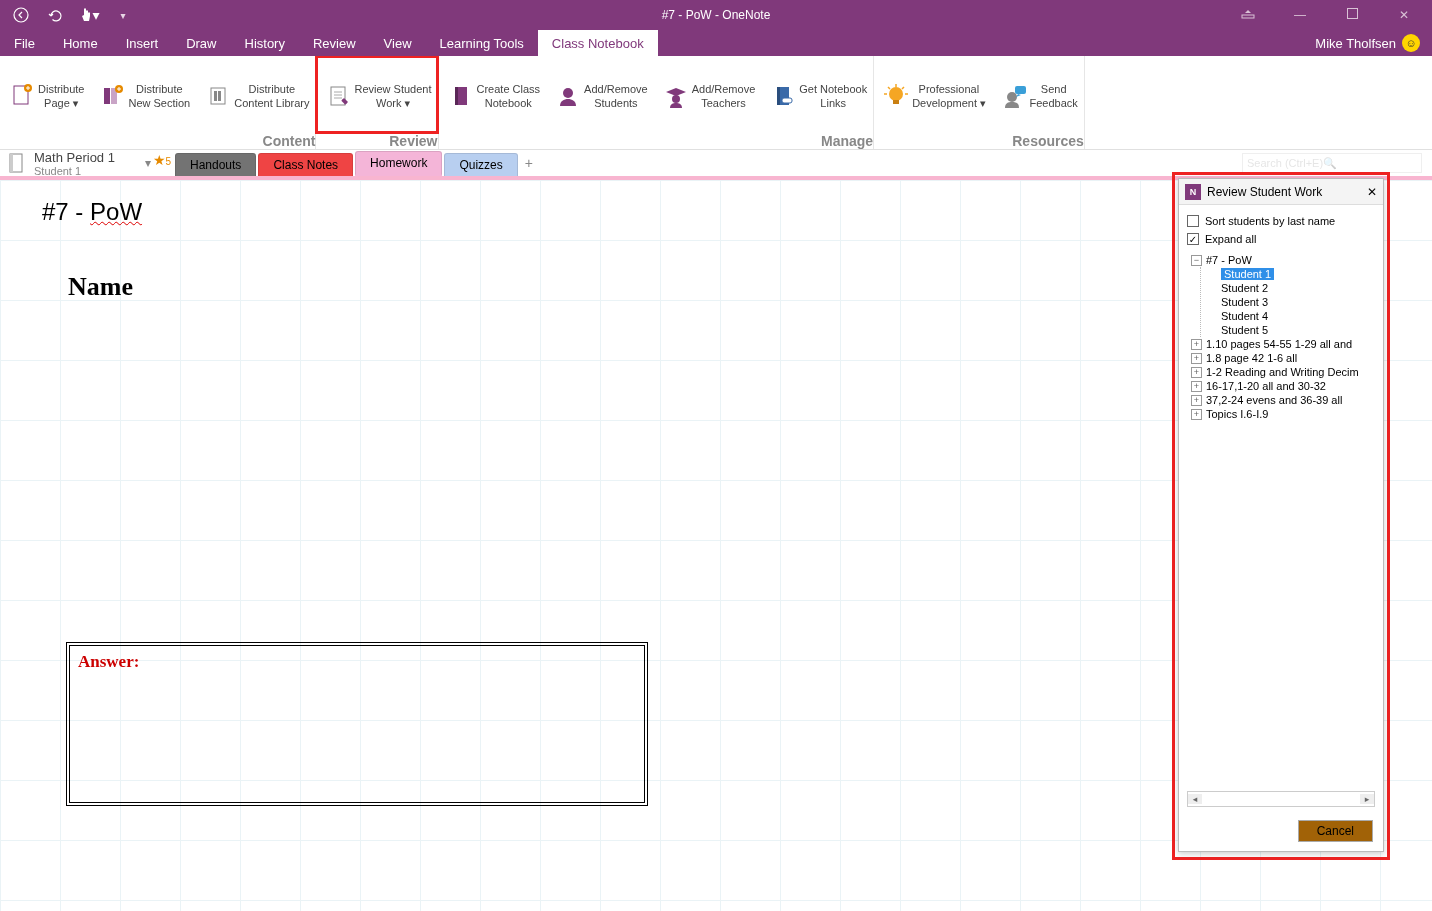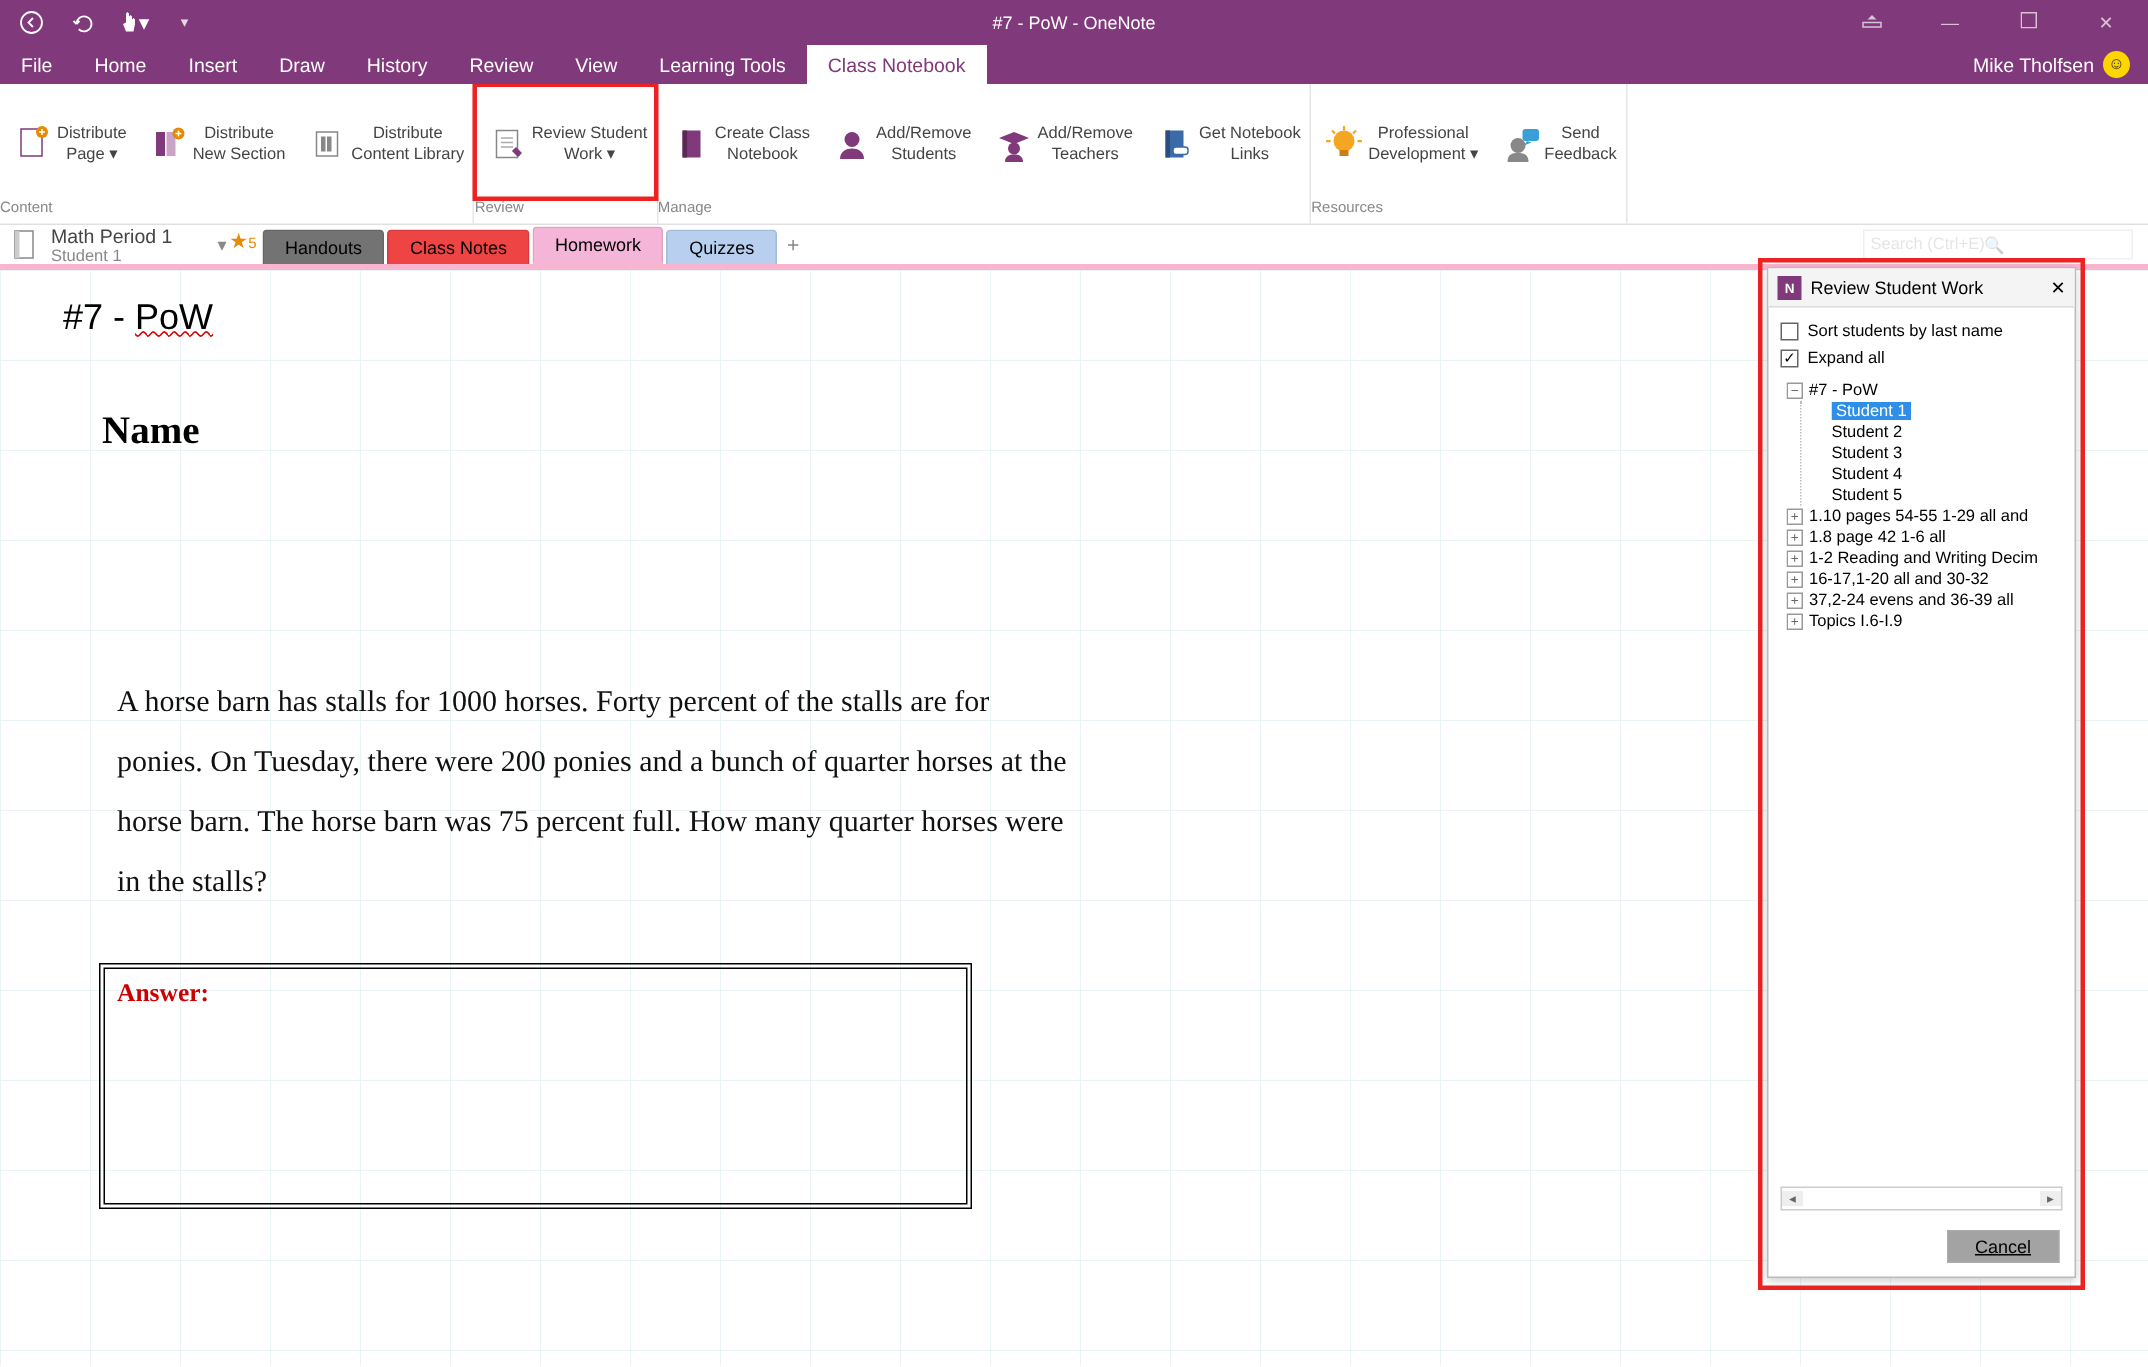--- a/index.html
+++ b/index.html
@@ -18,21 +18,21 @@
 .menutabs .mtab { padding: 0 14px; display: flex; align-items: center; cursor: default; }
 .menutabs .mtab.active { background: #fff; color: #80397B; }
 .menutabs .spacer { flex: 1; }
 .menutabs .user { padding: 0 12px; display: flex; align-items: center; gap: 6px; }
 .smiley { width: 18px; height: 18px; border-radius: 50%; background: #ffd500; display: flex; align-items: center; justify-content: center; font-size: 11px; color: #333; }
 
 
 .ribbon { height: 94px; background: #fff; border-bottom: 1px solid #e0e0e0; display: flex; }
 .rgroup { display: flex; flex-direction: column; border-right: 1px solid #e6e6e6; }
 .rgroup .buttons { flex: 1; display: flex; }
-.rgroup .glabel { height: 16px; text-align: left; font-size: 10px; color: #888; }
+.rgroup .glabel { height: 16px; text-align: right; font-size: 14px; color: #888; font-weight: bold; }
 .rbtn { display: flex; flex-direction: row; align-items: center; justify-content: flex-start; padding: 4px 6px 0 6px; font-size: 11px; color: #444; text-align: center; line-height: 1.2; cursor: default; }
 .rbtn .ricon { width: 32px; height: 32px; margin: 2px 0 4px 0; display: flex; align-items: center; justify-content: center; }
 .rbtn.highlight { outline: 3px solid #e22; outline-offset: -2px; }
 
 
 .navrow { height: 30px; display: flex; align-items: center; border-bottom: 4px solid #f8b5d0; font-size: 12px; }
 .nb-info { width: 175px; padding-left: 34px; position: relative; color: #555; }
 .nb-info .nb-title { font-size: 13px; color: #444; }
 .nb-info .nb-sub { font-size: 11px; color: #888; }
 .nb-info svg { position: absolute; left: 8px; top: 2px; }
@@ -65,21 +65,21 @@
 .chkbox { width: 12px; height: 12px; border: 1px solid #666; display: flex; align-items: center; justify-content: center; font-size: 10px; }
 .tree { margin-top: 8px; margin-left: 4px; }
 .tree .node { display: flex; align-items: center; gap: 4px; padding: 1px 0; white-space: nowrap; overflow: hidden; }
 .tree .exp { width: 11px; height: 11px; border: 1px solid #999; font-size: 9px; line-height: 9px; text-align: center; color: #666; flex-shrink: 0; }
 .tree .lvl1 { margin-left: 0; }
 .tree .sel { background: #2f8fe8; color: #fff; padding: 0 3px; }
 .dotted { border-left: 1px dotted #bbb; margin-left: 9px; padding-left: 20px; }
 .rp-scroll { height: 16px; border: 1px solid #ccc; margin: 4px 8px; display: flex; justify-content: space-between; align-items: center; font-size: 9px; color: #666; }
 .rp-scroll .arr { width: 14px; text-align: center; background: #eee; }
 .rp-footer { height: 40px; display: flex; align-items: center; justify-content: flex-end; padding: 0 10px; }
-.cancel-btn { border: 1px solid #aaa; padding: 3px 18px; background: #a3a3a3; font-size: 12px; text-decoration: underline; }
+.cancel-btn { border: 1px solid #aaa; padding: 3px 18px; background: #a16207; font-size: 12px; }
 </style>
 </head>
 <body>
 
 <div class="titlebar">
   <div class="tb-left">
     <div class="ic">
       <svg width="16" height="16" viewBox="0 0 16 16">
           <circle cx="8" cy="8" r="7" fill="none" stroke="#fff" stroke-width="1.2"></circle>
           <path d="M9 5l-3 3 3 3" fill="none" stroke="#fff" stroke-width="1.2"></path>
@@ -273,21 +273,20 @@
   <div class="nav-spacer"></div>
   <div class="searchbox">
       <span>Search (Ctrl+E)</span>
       <span>🔍</span>
     </div>
 </div>
 
 <div class="canvas">
   <div class="page-title"><span>#7 - </span><span class="u">PoW</span></div>
   <div class="name-label">Name</div>
-  <div class="problem">A horse barn has stalls for 1000 horses. Forty percent of the stalls are for ponies. On Tuesday, there were 200 ponies and a bunch of quarter horses at the horse barn. The horse barn was 75 percent full. How many quarter horses were in the stalls?</div>
   <div class="answerbox">
     <div class="alabel">Answer:</div>
   </div>
 
   <div class="review-outline"></div>
   <div class="review-panel">
     <div class="rp-header">
       <div class="left">
         <div class="nlogo">N</div>
         <span>Review Student Work</span>

